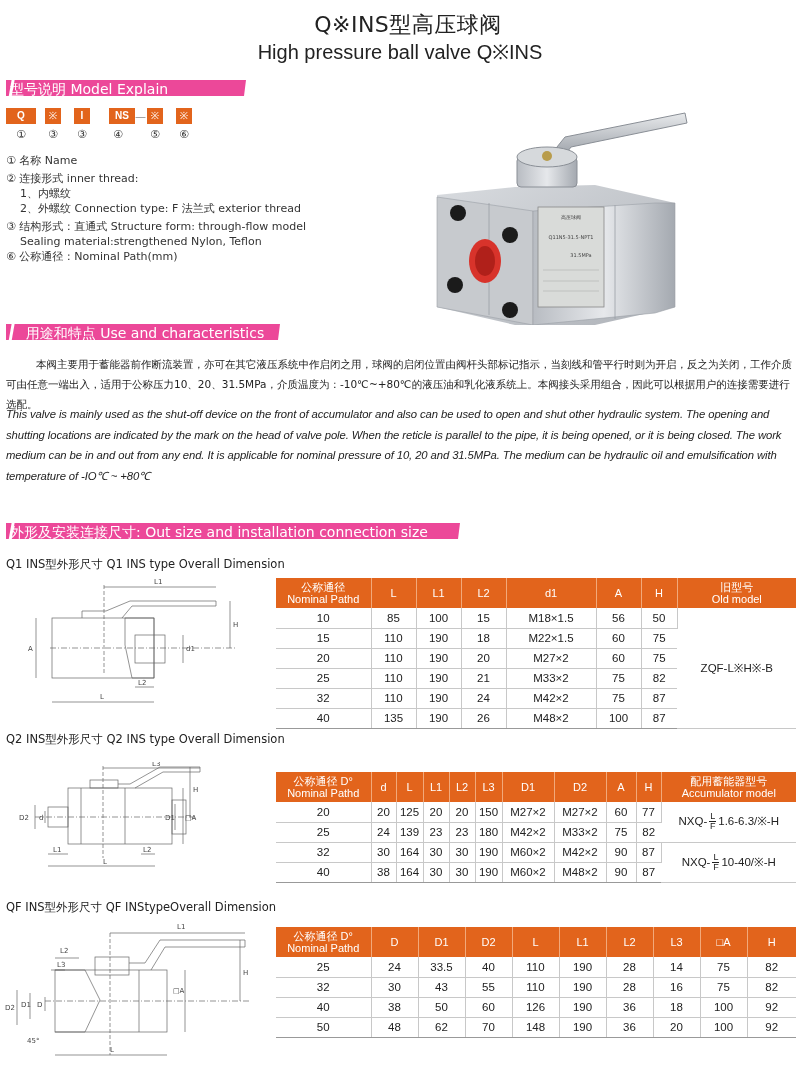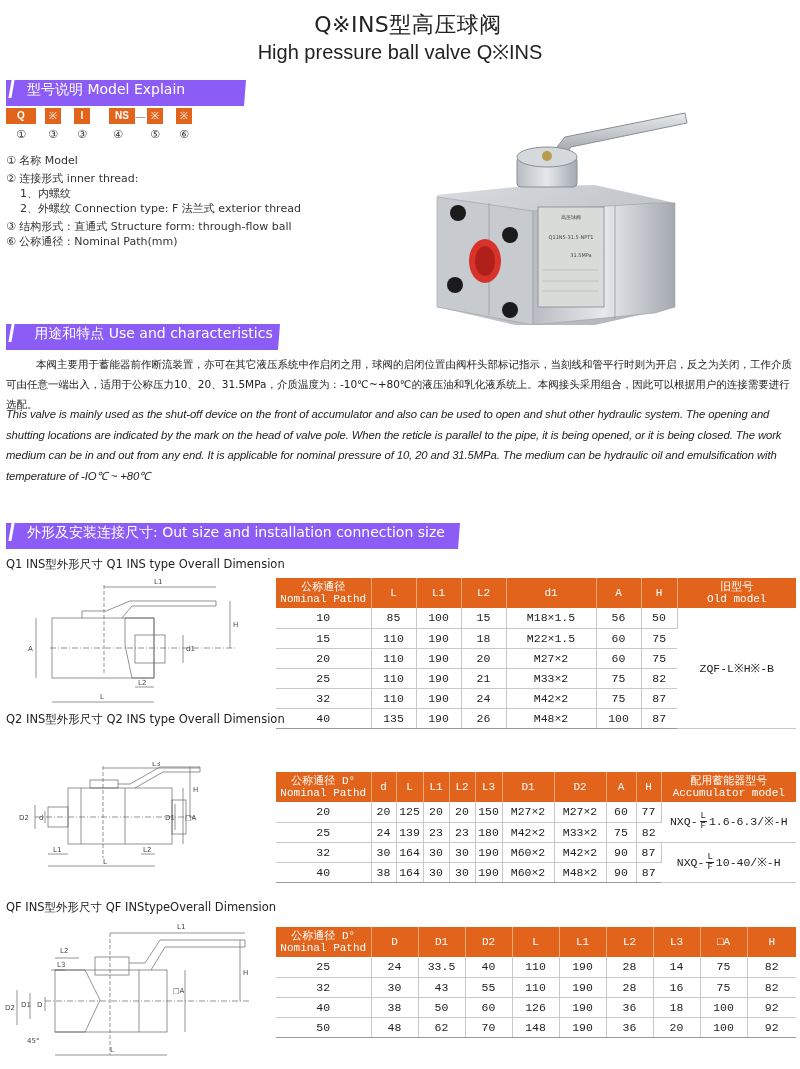--- a/index.html
+++ b/index.html
@@ -2,21 +2,21 @@
 <html><head>
 <meta charset="utf-8">
 <style>
   * { box-sizing: border-box; margin: 0; padding: 0; }
   html, body { width: 800px; height: 1069px; background: #ffffff; overflow: hidden; }
   body { position: relative; font-family: "DejaVu Sans", "Liberation Sans", sans-serif; color: #222; }
 
   .title-cn { position: absolute; top: 10px; left: 8px; width: 800px; text-align: center; font-size: 22px; color: #222; font-weight: normal; letter-spacing: 0.5px; }
   .title-en { position: absolute; top: 38px; left: 0; width: 800px; text-align: center; font-size: 20px; color: #222; font-family: "Liberation Sans", sans-serif; }
 
-  .bar { position: absolute; left: 6px; height: 26px; background: #8b5cf6; color: #fff; font-size: 14px; line-height: 18px; padding-left: 21px; clip-path: polygon(0 0, 100% 0, calc(100% - 2px) 100%, 0 100%); }
+  .bar { position: absolute; left: 6px; height: 16px; background: #ec4899; color: #fff; font-size: 14px; line-height: 18px; padding-left: 4px; clip-path: polygon(0 0, 100% 0, calc(100% - 2px) 100%, 0 100%); }
   .bar::before { content: ""; position: absolute; left: 4px; top: 0; width: 3px; height: 18px; background: #fff; transform: skewX(-10deg); }
   .bar span { position: relative; }
 
   .code-row { position: absolute; top: 108px; left: 6px; width: 300px; height: 40px; }
   .code { position: absolute; top: 0; height: 16px; background: #e2641c; color: #fff; font-size: 10px; font-weight: bold; text-align: center; line-height: 16px; font-family: "Liberation Sans", sans-serif; }
   .code-num { position: absolute; top: 20px; font-size: 11px; text-align: center; color: #333; width: 16px; }
   .code-dash { position: absolute; top: 2px; font-size: 11px; color: #888; }
 
   .explain { position: absolute; left: 6px; top: 153px; font-size: 11px; line-height: 15px; color: #333; }
   .explain .item { white-space: nowrap; }
@@ -25,21 +25,21 @@
 
   .photo { position: absolute; left: 425px; top: 85px; width: 270px; height: 240px; }
 
   .para { position: absolute; left: 6px; width: 790px; font-size: 10.5px; color: #222; line-height: 20px; }
   .para-cn { top: 354px; }
   .para-cn p { text-indent: 30px; }
   .para-en { top: 404px; line-height: 20.5px; font-family: "Liberation Sans", sans-serif; font-size: 11.3px; letter-spacing: -0.1px; font-style: italic; }
 
   .sub-title { position: absolute; left: 6px; font-size: 11.5px; color: #222; white-space: nowrap; }
 
-  table.dt { position: absolute; border-collapse: collapse; font-size: 11.5px; color: #222; font-family: Liberation Mono, monospace; }
+  table.dt { position: absolute; border-collapse: collapse; font-size: 11.5px; color: #222; font-family: Liberation Sans, sans-serif; }
   table.dt th { background: #e2641c; color: #fff; font-weight: normal; font-size: 11px; line-height: 12px; border-right: 1px solid #f2a97a; padding: 1px 2px; text-align: center; }
   table.dt th:last-child { border-right: none; }
   table.dt td { text-align: center; border-bottom: 1px solid #c8c8c8; border-right: 1px solid #c8c8c8; padding: 0 1px; }
   table.dt td:last-child { border-right: none; }
   table.dt tr:last-child td { border-bottom: 1px solid #999; }
   .frac { display: inline-flex; flex-direction: column; vertical-align: middle; font-size: 9px; line-height: 9px; margin: 0 2px; }
   .frac span:first-child { border-bottom: 1px solid #222; padding: 0 1px; }
 
   svg.dw { position: absolute; }
   svg.dw text { font-family: "DejaVu Sans", sans-serif; font-size: 7px; fill: #444; }
@@ -64,25 +64,26 @@
   <div class="code" style="left:103px; width:26px;">NS</div>
   <div class="code-num" style="left:104px;">④</div>
   <div class="code-dash" style="left:129px;">—</div>
   <div class="code" style="left:141px; width:16px; font-weight:normal;">※</div>
   <div class="code-num" style="left:141px;">⑤</div>
   <div class="code" style="left:170px; width:16px; font-weight:normal;">※</div>
   <div class="code-num" style="left:170px;">⑥</div>
 </div>
 
 <div class="explain">
-  <div class="item">① 名称 Model</div>
+  <div class="item">① 名称 Name</div>
   <div class="item gap">② 连接形式 inner thread:</div>
   <div class="item indent">1、内螺纹</div>
   <div class="item indent">2、外螺纹 Connection type:   F    法兰式 exterior thread</div>
-  <div class="item gap">③ 结构形式：直通式 Structure form: through-flow ball</div>
+  <div class="item gap">③ 结构形式：直通式 Structure form: through-flow model</div>
+  <div class="item indent">Sealing material:strengthened Nylon, Teflon</div>
   <div class="item">⑥ 公称通径：Nominal Path(mm)</div>
 </div>
 
 <svg class="photo" viewBox="0 0 270 240" width="270" height="240">
   <defs>
     <linearGradient id="metal" x1="0" y1="0" x2="1" y2="0">
       <stop offset="0" stop-color="#b8bcc2"></stop>
       <stop offset="0.5" stop-color="#e6e8eb"></stop>
       <stop offset="1" stop-color="#a4a9b0"></stop>
     </linearGradient>
@@ -229,21 +230,21 @@
         <td>135</td>
         <td>190</td>
         <td>26</td>
         <td>M48×2</td>
         <td>100</td>
         <td>87</td>
     </tr>
   </tbody>
 </table>
 
-<div class="sub-title" style="top:712px;">Q2  INS型外形尺寸 Q2  INS type Overall Dimension</div>
+<div class="sub-title" style="top:732px;">Q2  INS型外形尺寸 Q2  INS type Overall Dimension</div>
 
 <svg class="dw" style="left:15px; top:762px;" width="200" height="120" viewBox="0 0 200 120">
   <g stroke="#666" stroke-width="0.7" fill="none">
     <rect x="53" y="26" width="104" height="56"></rect>
     <line x1="66" y1="26" x2="66" y2="82"></line>
     <line x1="110" y1="26" x2="110" y2="82"></line>
     <rect x="75" y="18" width="28" height="8"></rect>
     <path d="M103 22 L115 22 L145 5 L185 5 L185 10 L148 10 L120 26"></path>
     <rect x="33" y="45" width="20" height="20"></rect>
     <rect x="157" y="38" width="14" height="34"></rect>

